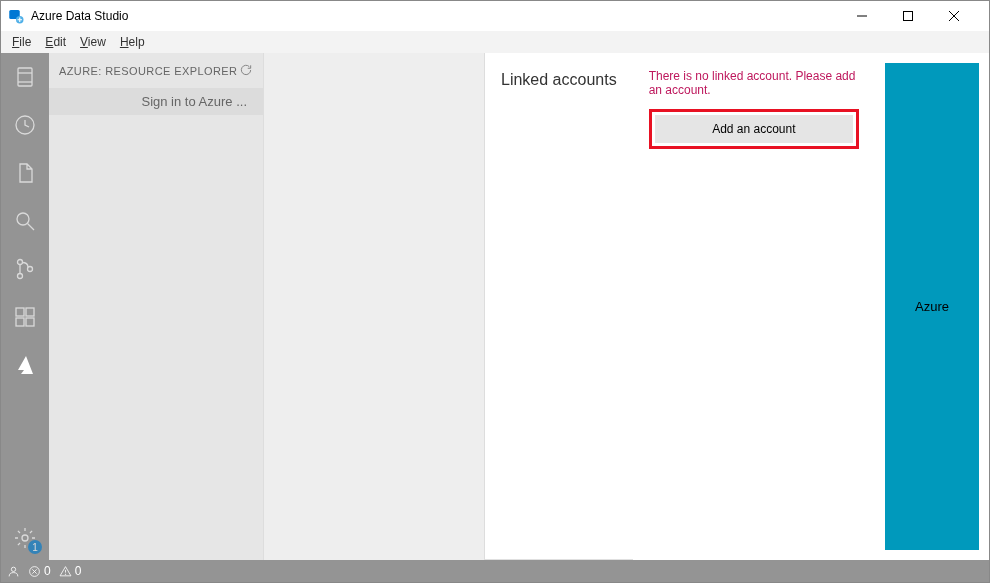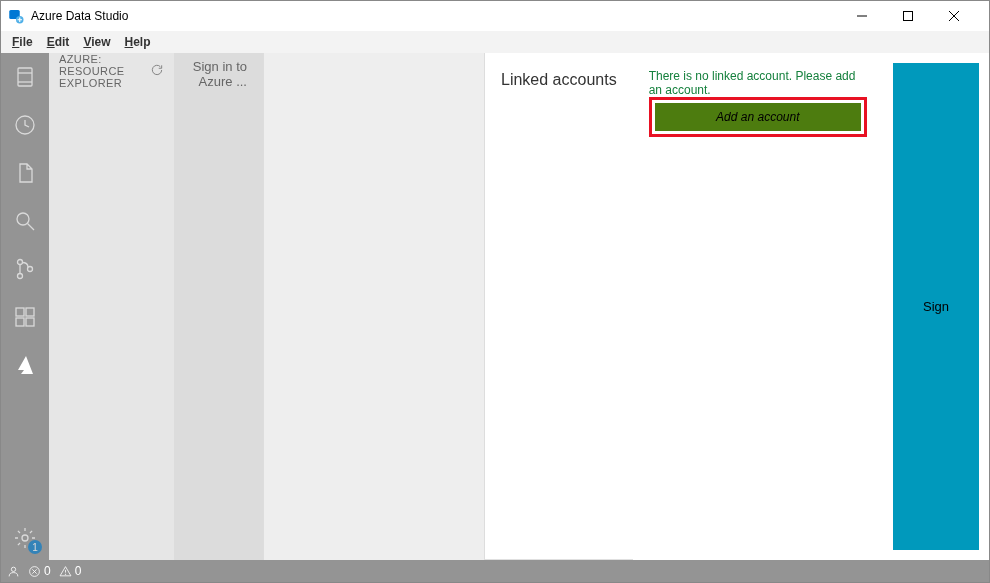--- a/index.html
+++ b/index.html
@@ -33,21 +33,20 @@
     .win-btn svg { width: 10px; height: 10px; }
     
     .menubar {
       height: 22px;
       background: #f3f3f3;
       display: flex;
       align-items: center;
       padding: 0 4px;
       font-size: 12px;
       color: #333;
-      font-weight: bold;
     }
     .menu-item {
       padding: 2px 7px;
       cursor: default;
     }
     .menu-item .u { text-decoration: underline; }
     
     .main {
       display: flex;
       height: calc(100% - 30px - 22px - 22px);
@@ -82,21 +81,21 @@
       font-size: 10px;
       border-radius: 50%;
       width: 14px; height: 14px;
       display: flex; align-items: center; justify-content: center;
     }
     
     .sidebar {
       width: 215px;
       background: #e6e6e6;
       border-right: 1px solid #ddd;
-      display: flex; flex-direction: row;
+      display: flex; flex-direction: column;
     }
     .sidebar-header {
       height: 35px;
       display: flex; align-items: center;
       padding: 0 10px;
       color: #666;
       font-size: 11px;
       letter-spacing: 0.4px;
     }
     .sidebar-header .refresh {
@@ -131,36 +130,35 @@
       border-bottom: 1px solid #e0e0e0;
       font-size: 16px;
       color: #333;
     }
     .linked-pane .pane-body {
       padding: 16px 16px;
       flex: 1;
     }
     .linked-pane .msg {
       font-size: 12px;
-      color: #15803d;
-      margin-bottom: 0;
+      color: #be185d;
+      margin-bottom: 12px;
     }
     .highlight-box {
       border: 3px solid #e81123;
       padding: 3px;
     }
     .add-account-btn {
       width: 100%;
-      background: #4d7c0f;
+      background: #e5e5e5;
       color: #000;
       border: none;
       padding: 7px 16px;
       font-size: 12px;
       cursor: pointer;
-      font-style: italic;
     }
     .pane-footer {
       padding: 10px;
       display: flex; justify-content: flex-end;
     }
     .close-btn {
       background: #0099bc;
       color: #000;
       border: none;
       padding: 5px 30px;
@@ -292,21 +290,21 @@
   <div class="editor">
     <div class="linked-pane">
       <div class="pane-header">Linked accounts</div>
       <div class="pane-body">
         <div class="msg">There is no linked account. Please add an account.</div>
         <div class="highlight-box">
           <button class="add-account-btn">Add an account</button>
         </div>
       </div>
       <div class="pane-footer">
-        <button class="close-btn">Sign</button>
+        <button class="close-btn">Azure</button>
       </div>
     </div>
   </div>
 </div>
 
 <div class="statusbar">
   <div class="stat-item">
     <svg viewBox="0 0 24 24">
         <circle cx="12" cy="8" r="4"></circle>
         <path d="M4 21 q0 -7 8 -7 t8 7"></path>

